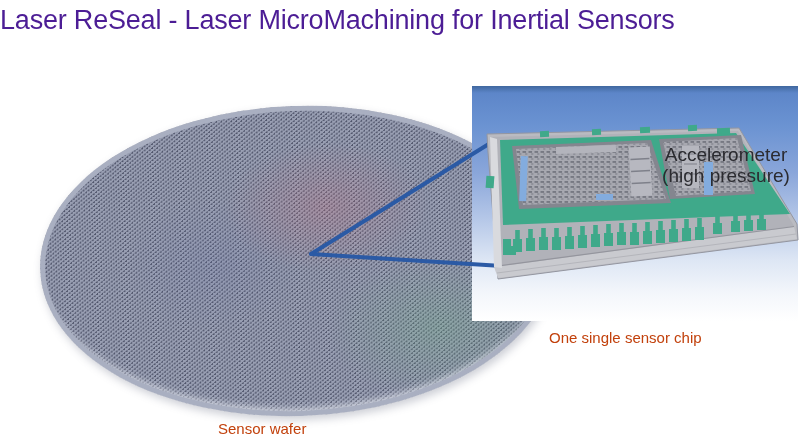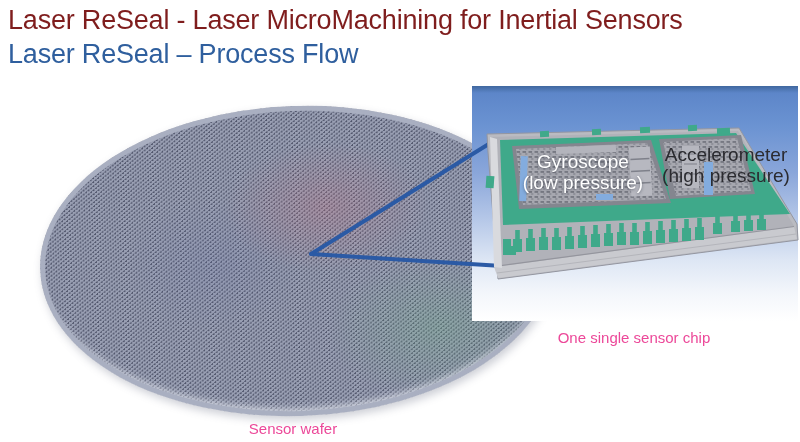--- a/index.html
+++ b/index.html
@@ -1,22 +1,22 @@
 <!DOCTYPE html>
 <html><head>
 <meta charset="utf-8">
 <style>
   html,body{margin:0;padding:0;background:#fff;}
   #slide{
     position:relative;width:800px;height:442px;overflow:hidden;background:#ffffff;
     font-family:"Liberation Sans","DejaVu Sans",sans-serif;
   }
   .title{
-    position:absolute;left:8px;top:4px;width:784px;
-    font-size:27px;line-height:32px;color:#7f1d1d;letter-spacing:-0.2px;white-space:nowrap;
+    position:absolute;left:0;top:4px;width:784px;
+    font-size:27px;line-height:32px;color:#4c1d95;letter-spacing:-0.2px;white-space:nowrap;
   }
   .subtitle{
     position:absolute;left:8px;top:38px;width:784px;
     font-size:27px;line-height:32px;color:#2f5f9e;letter-spacing:-0.2px;white-space:nowrap;
   }
   
   .wafer{
     position:absolute;left:40px;top:106px;width:515px;height:310px;
     border-radius:50%;
     transform:rotate(-2deg);
@@ -44,32 +44,31 @@
   
   .overlay{position:absolute;left:0;top:0;width:800px;height:442px;}
   
   .chiplabel{
     position:absolute;text-align:center;font-size:19px;line-height:21px;white-space:nowrap;
   }
   .gyro{left:498px;top:151px;width:170px;color:#ffffff;
         text-shadow:0 1px 3px rgba(40,45,60,0.55);}
   .accel{left:648px;top:144px;width:156px;color:#2b2b30;}
   .caption{
-    position:absolute;font-size:15px;line-height:18px;color:#ec4899;text-align:center;white-space:nowrap;
+    position:absolute;font-size:15px;line-height:18px;color:#c2410c;text-align:left;white-space:nowrap;
   }
   .cap-wafer{left:218px;top:420px;width:150px;}
   .cap-chip{left:549px;top:329px;width:170px;}
 </style>
 </head>
 <body>
 
 <div id="slide">
 
   <div class="title">Laser ReSeal - Laser MicroMachining for Inertial Sensors</div>
-  <div class="subtitle">Laser ReSeal – Process Flow</div>
 
   <div class="wafer"></div>
 
   <div class="inset"></div>
 
   <svg class="overlay" viewBox="0 0 800 442">
     <defs>
       <pattern id="mems" width="6" height="5" patternUnits="userSpaceOnUse">
         <rect x="0.5" y="1" width="3.6" height="1.9" fill="#6f717b"></rect>
         <rect x="3.2" y="3.4" width="2.2" height="1.2" fill="#787a84"></rect>
@@ -142,24 +141,20 @@
           <use href="#pad" x="682" y="219"></use>
         <use href="#pad" x="695" y="218"></use>
         <use href="#padS" x="713" y="216"></use>
         <use href="#padS" x="731" y="214"></use>
           <use href="#padS" x="744" y="213"></use>
         <use href="#padS" x="757" y="212"></use>
       </g>
     </g>
   </svg>
 
-  <div class="chiplabel gyro">
-    <div>Gyroscope</div>
-    <div>(low pressure)</div>
-  </div>
   <div class="chiplabel accel">
     <div>Accelerometer</div>
     <div>(high pressure)</div>
   </div>
 
   <div class="caption cap-wafer">Sensor wafer</div>
   <div class="caption cap-chip">One single sensor chip</div>
 
 </div>
 

